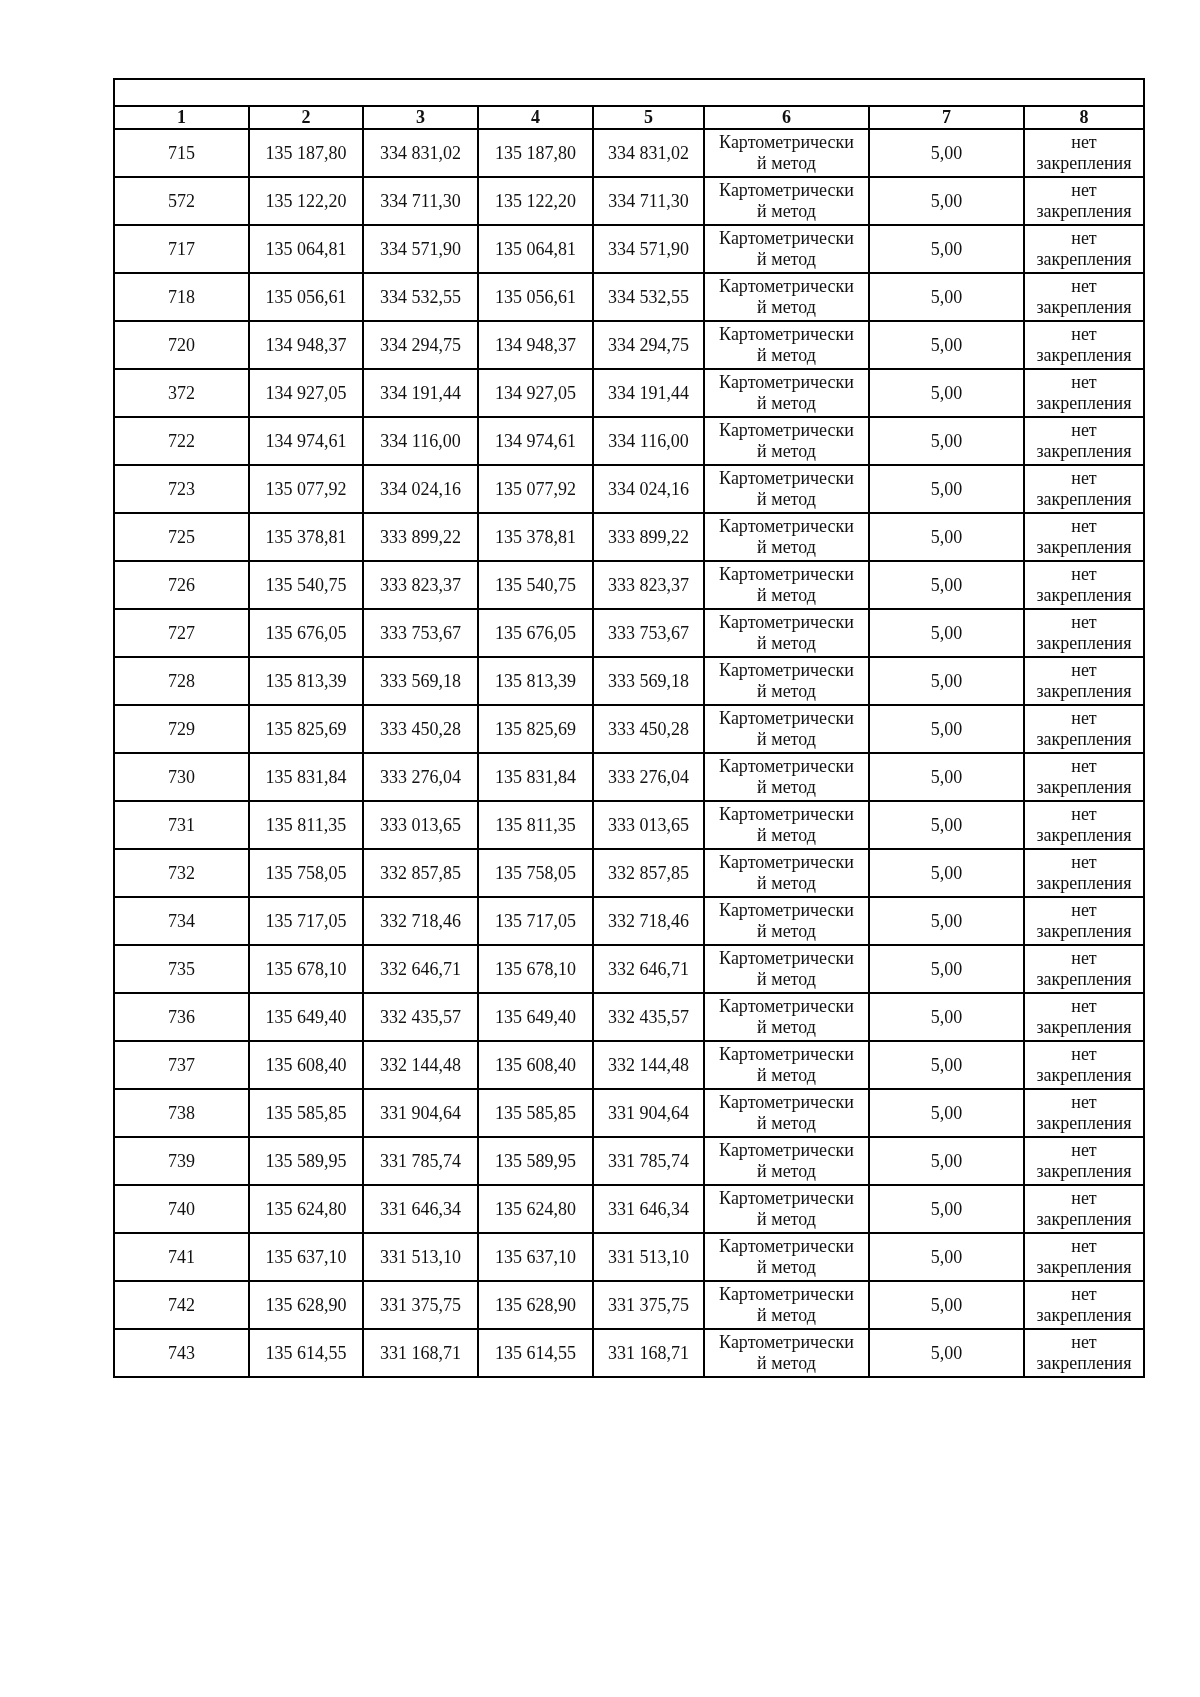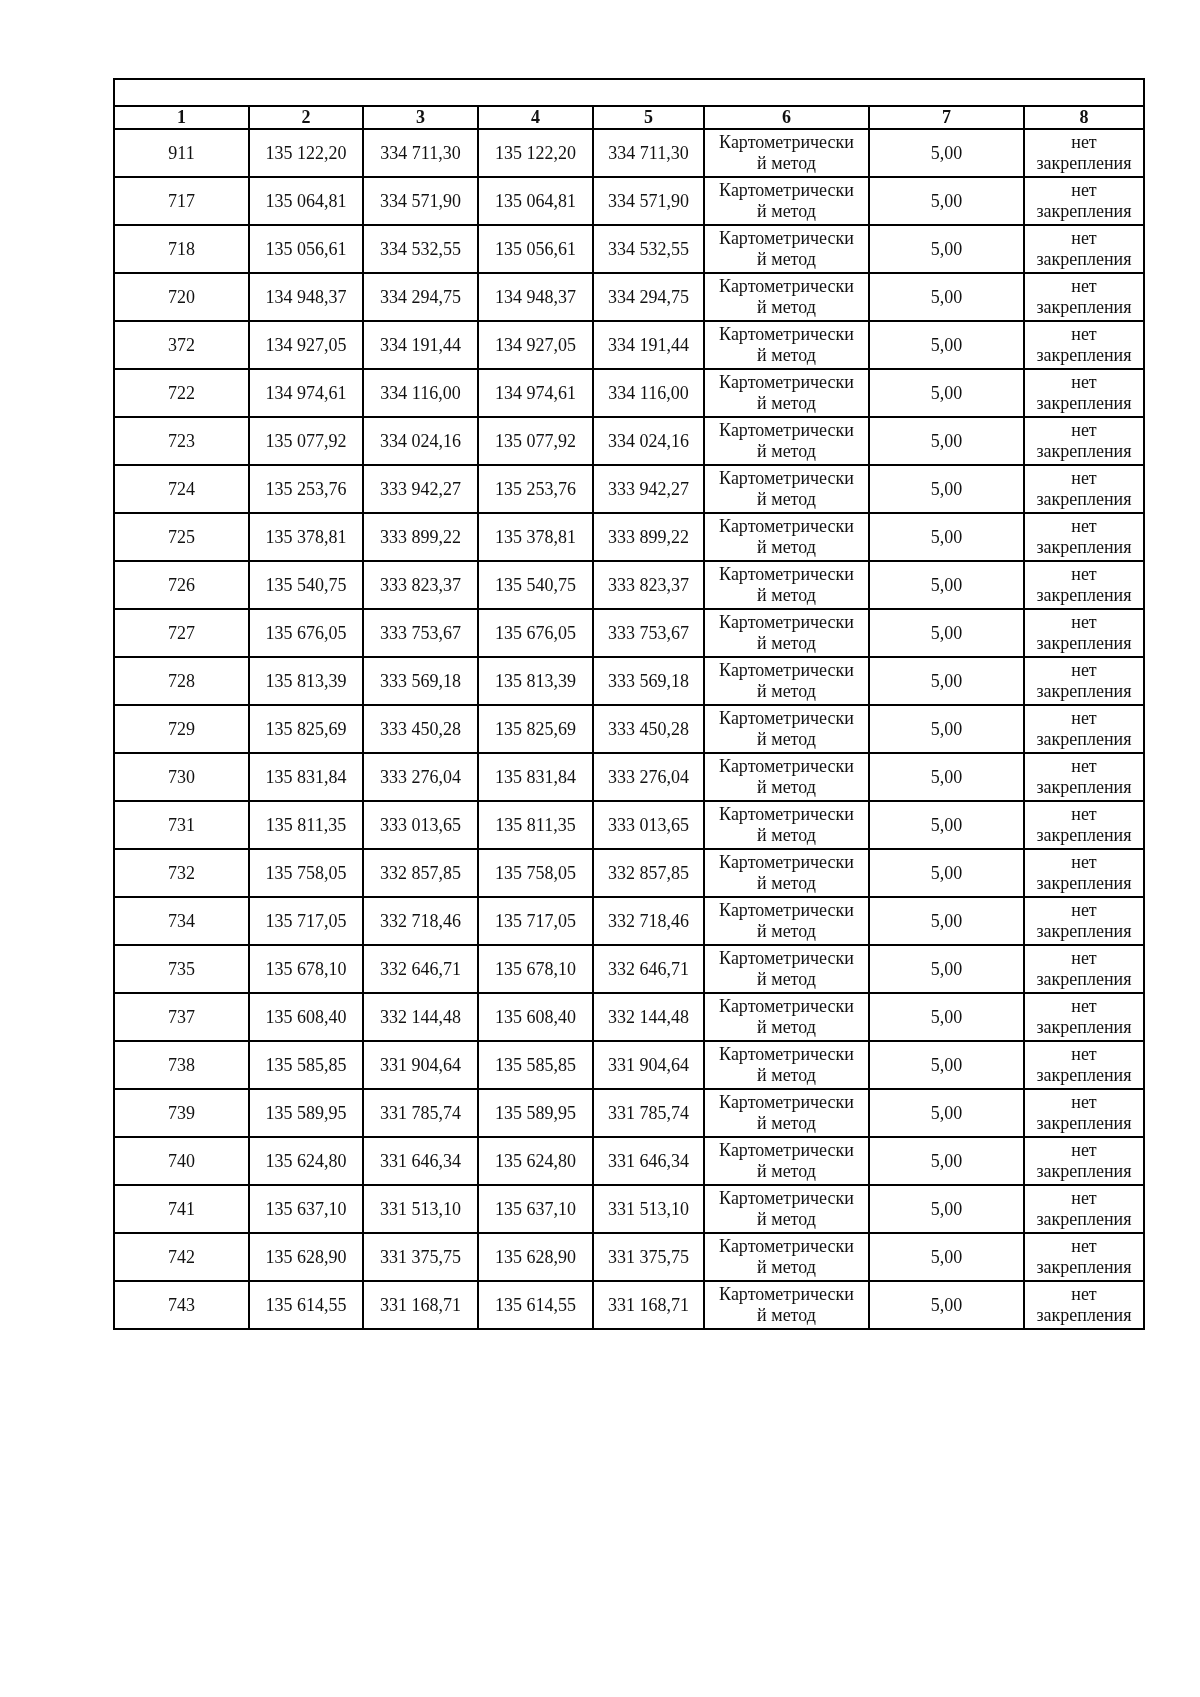--- a/index.html
+++ b/index.html
@@ -68,22 +68,34 @@
       <tr id="header-row">
           <td class="head-cell">1</td>
           <td class="head-cell">2</td>
           <td class="head-cell">3</td>
           <td class="head-cell">4</td>
           <td class="head-cell">5</td>
           <td class="head-cell">6</td>
           <td class="head-cell">7</td>
           <td class="head-cell">8</td>
         </tr>
-        <tr class="data-row">
-          <td>911</td>
+    <tr class="data-row">
+          <td>715</td>
+          <td>135 187,80</td>
+          <td>334 831,02</td>
+          <td>135 187,80</td>
+          <td>334 831,02</td>
+          <td class="wrap2">Картометрически
+й метод</td>
+          <td>5,00</td>
+          <td class="wrap2">нет
+закрепления</td>
+        </tr>
+        <tr class="data-row">
+          <td>572</td>
           <td>135 122,20</td>
           <td>334 711,30</td>
           <td>135 122,20</td>
           <td>334 711,30</td>
           <td class="wrap2">Картометрически
 й метод</td>
           <td>5,00</td>
           <td class="wrap2">нет
 закрепления</td>
         </tr>
@@ -153,32 +165,20 @@
           <td>334 024,16</td>
           <td>135 077,92</td>
           <td>334 024,16</td>
           <td class="wrap2">Картометрически
 й метод</td>
           <td>5,00</td>
           <td class="wrap2">нет
 закрепления</td>
         </tr>
         <tr class="data-row">
-          <td>724</td>
-          <td>135 253,76</td>
-          <td>333 942,27</td>
-          <td>135 253,76</td>
-          <td>333 942,27</td>
-          <td class="wrap2">Картометрически
-й метод</td>
-          <td>5,00</td>
-          <td class="wrap2">нет
-закрепления</td>
-        </tr>
-        <tr class="data-row">
           <td>725</td>
           <td>135 378,81</td>
           <td>333 899,22</td>
           <td>135 378,81</td>
           <td>333 899,22</td>
           <td class="wrap2">Картометрически
 й метод</td>
           <td>5,00</td>
           <td class="wrap2">нет
 закрепления</td>
@@ -285,20 +285,32 @@
           <td>332 646,71</td>
           <td>135 678,10</td>
           <td>332 646,71</td>
           <td class="wrap2">Картометрически
 й метод</td>
           <td>5,00</td>
           <td class="wrap2">нет
 закрепления</td>
         </tr>
         <tr class="data-row">
+          <td>736</td>
+          <td>135 649,40</td>
+          <td>332 435,57</td>
+          <td>135 649,40</td>
+          <td>332 435,57</td>
+          <td class="wrap2">Картометрически
+й метод</td>
+          <td>5,00</td>
+          <td class="wrap2">нет
+закрепления</td>
+        </tr>
+        <tr class="data-row">
           <td>737</td>
           <td>135 608,40</td>
           <td>332 144,48</td>
           <td>135 608,40</td>
           <td>332 144,48</td>
           <td class="wrap2">Картометрически
 й метод</td>
           <td>5,00</td>
           <td class="wrap2">нет
 закрепления</td>

